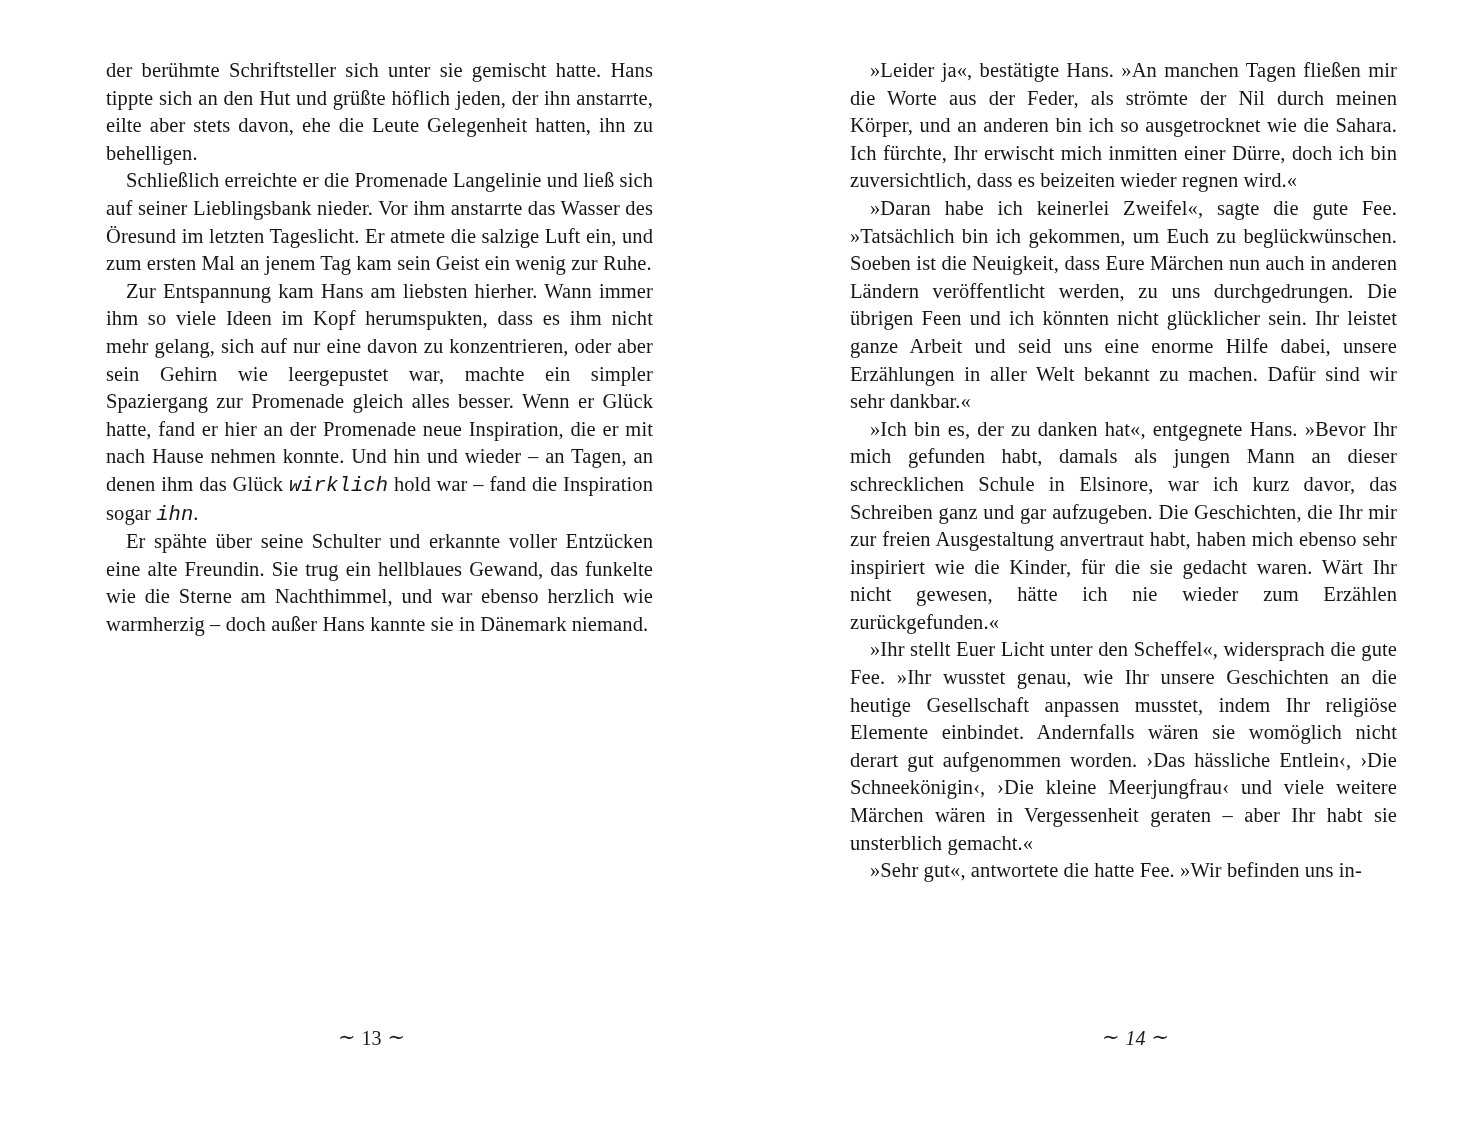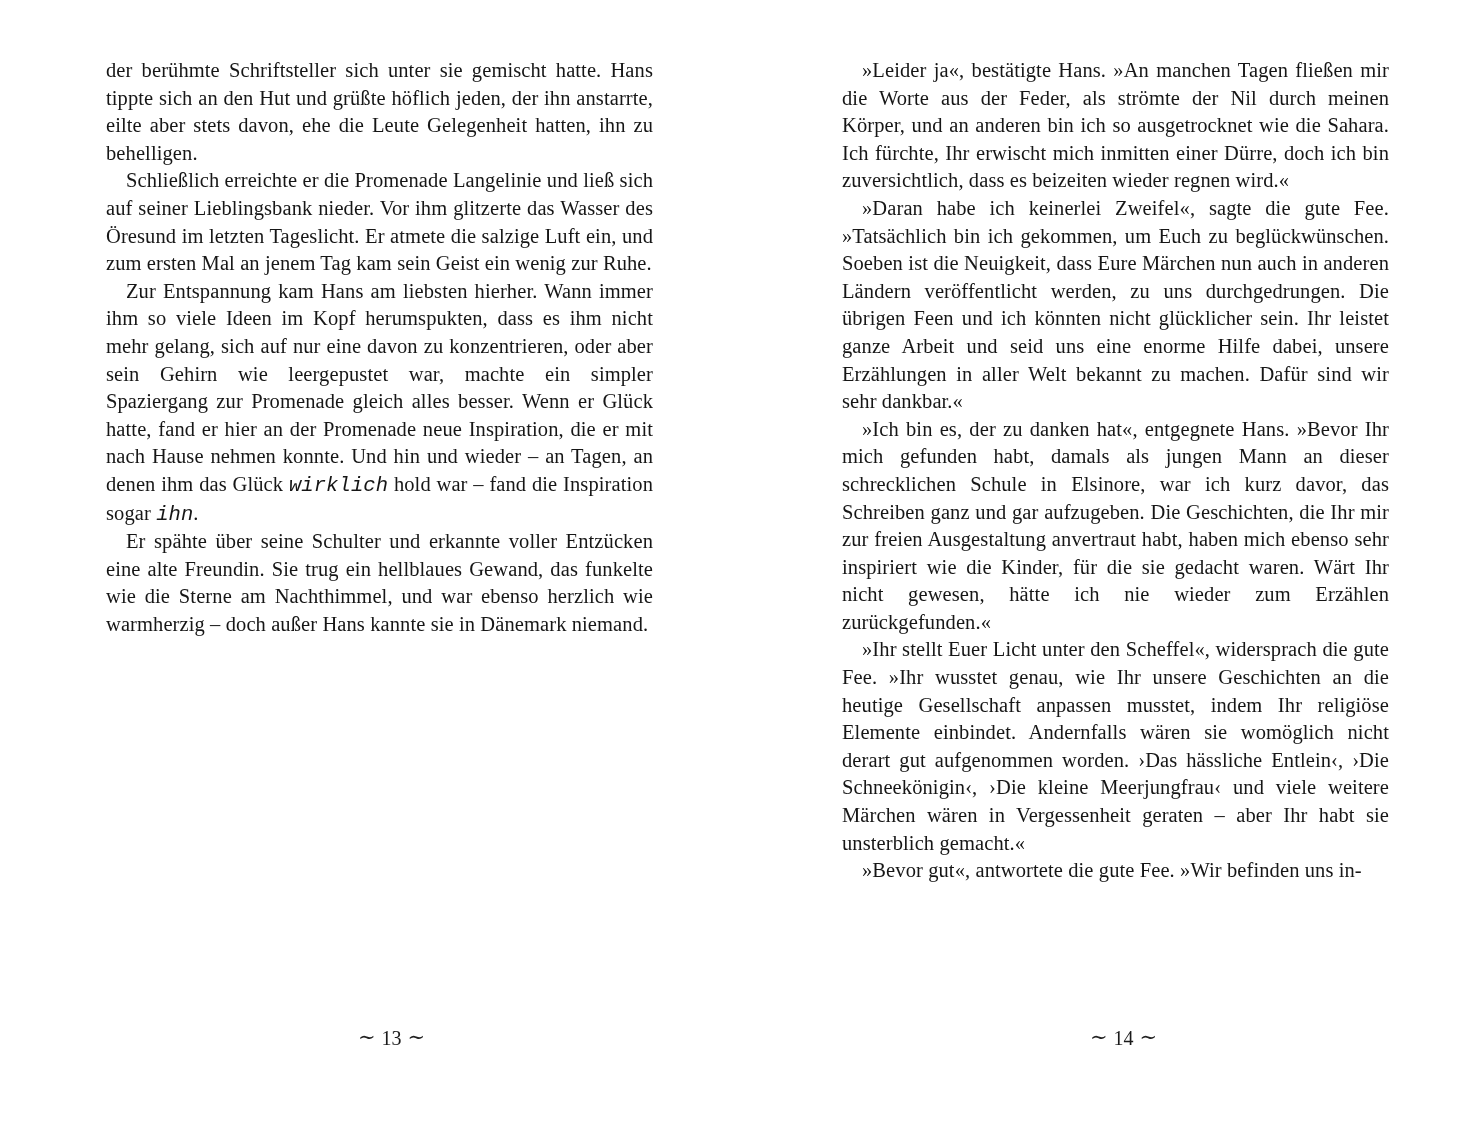--- a/index.html
+++ b/index.html
@@ -31,73 +31,73 @@
     top: 57px;
     width: 547px;
     font-size: 20.5px;
     line-height: 27.6px;
     text-align: justify;
     hyphens: auto;
     -webkit-hyphens: auto;
     letter-spacing: 0.1px;
   }
   .page.left .page-text  { left: 96px; }
-  .page.right .page-text { left: 94px; }
+  .page.right .page-text { left: 102px; }
   .para {
     margin: 0;
     padding: 0;
   }
   .para.indent {
     text-indent: 20px;
   }
   .italic {
     font-style: italic;
     font-family: Liberation Mono, monospace;
   }
   .page-number {
     position: absolute;
     top: 1026px;
     width: 547px;
     text-align: center;
     font-size: 20px;
     color: #1a1a1a;
   }
-  .page.left .page-number  { left: 108px; }
-  .page.right .page-number { left: 102px; }
+  .page.left .page-number  { left: 88px; }
+  .page.right .page-number { left: 114px; font-style: italic; }
   .page-number .orn {
     font-size: 21px;
     position: relative;
     top: -1px;
     padding: 0 6px;
     color: #222;
   }
 </style>
 </head>
 <body>
 
 <div class="spread">
 
   <section class="page left">
     <div class="page-text" id="page-text-0">
         <p class="para"><span>der berühmte Schriftsteller sich unter sie gemischt hatte. Hans tippte sich an den Hut und grüßte höflich jeden, der ihn anstarrte, eilte aber stets davon, ehe die Leute Gelegenheit hatten, ihn zu behelligen.</span></p>
-        <p class="para indent"><span>Schließlich erreichte er die Promenade Langelinie und ließ sich auf seiner Lieblingsbank nieder. Vor ihm glitzerte das Wasser des Öresund im letzten Tageslicht. Er atmete die salzige Luft ein, und zum ersten Mal an jenem Tag kam sein Geist ein wenig zur Ruhe.</span></p>
+        <p class="para indent"><span>Schließlich erreichte er die Promenade Langelinie und ließ sich auf seiner Lieblingsbank nieder. Vor ihm anstarrte das Wasser des Öresund im letzten Tageslicht. Er atmete die salzige Luft ein, und zum ersten Mal an jenem Tag kam sein Geist ein wenig zur Ruhe.</span></p>
         <p class="para indent"><span>Zur Entspannung kam Hans am liebsten hierher. Wann immer ihm so viele Ideen im Kopf herumspukten, dass es ihm nicht mehr gelang, sich auf nur eine davon zu konzentrieren, oder aber sein Gehirn wie leergepustet war, machte ein simpler Spaziergang zur Promenade gleich alles besser. Wenn er Glück hatte, fand er hier an der Promenade neue Inspiration, die er mit nach Hause nehmen konnte. Und hin und wieder – an Tagen, an denen ihm das Glück </span><span class="italic">wirklich</span><span> hold war – fand die Inspiration sogar </span><span class="italic">ihn</span><span>.</span></p>
         <p class="para indent"><span>Er spähte über seine Schulter und erkannte voller Entzücken eine alte Freundin. Sie trug ein hellblaues Gewand, das funkelte wie die Sterne am Nachthimmel, und war ebenso herzlich wie warmherzig – doch außer Hans kannte sie in Dänemark niemand.</span></p>
       </div>
     <div class="page-number">
       <span class="orn">∼</span><span>13</span><span class="orn">∼</span>
     </div>
   </section>
 
   <section class="page right">
     <div class="page-text" id="page-text-1">
         <p class="para indent"><span>»Leider ja«, bestätigte Hans. »An manchen Tagen fließen mir die Worte aus der Feder, als strömte der Nil durch meinen Körper, und an anderen bin ich so ausgetrocknet wie die Sahara. Ich fürchte, Ihr erwischt mich inmitten einer Dürre, doch ich bin zuversichtlich, dass es beizeiten wieder regnen wird.«</span></p>
         <p class="para indent"><span>»Daran habe ich keinerlei Zweifel«, sagte die gute Fee. »Tatsächlich bin ich gekommen, um Euch zu beglückwünschen. Soeben ist die Neuigkeit, dass Eure Märchen nun auch in anderen Ländern veröffentlicht werden, zu uns durchgedrungen. Die übrigen Feen und ich könnten nicht glücklicher sein. Ihr leistet ganze Arbeit und seid uns eine enorme Hilfe dabei, unsere Erzählungen in aller Welt bekannt zu machen. Dafür sind wir sehr dankbar.«</span></p>
         <p class="para indent"><span>»Ich bin es, der zu danken hat«, entgegnete Hans. »Bevor Ihr mich gefunden habt, damals als jungen Mann an dieser schrecklichen Schule in Elsinore, war ich kurz davor, das Schreiben ganz und gar aufzugeben. Die Geschichten, die Ihr mir zur freien Ausgestaltung anvertraut habt, haben mich ebenso sehr inspiriert wie die Kinder, für die sie gedacht waren. Wärt Ihr nicht gewesen, hätte ich nie wieder zum Erzählen zurückgefunden.«</span></p>
         <p class="para indent"><span>»Ihr stellt Euer Licht unter den Scheffel«, widersprach die gute Fee. »Ihr wusstet genau, wie Ihr unsere Geschichten an die heutige Gesellschaft anpassen musstet, indem Ihr religiöse Elemente einbindet. Andernfalls wären sie womöglich nicht derart gut aufgenommen worden. ›Das hässliche Entlein‹, ›Die Schneekönigin‹, ›Die kleine Meerjungfrau‹ und viele weitere Märchen wären in Vergessenheit geraten – aber Ihr habt sie unsterblich gemacht.«</span></p>
-        <p class="para indent"><span>»Bevor gut«, antwortete die gute Fee. »Wir befinden uns in-</span></p>
+        <p class="para indent"><span>»Sehr gut«, antwortete die hatte Fee. »Wir befinden uns in-</span></p>
       </div>
     <div class="page-number">
       <span class="orn">∼</span><span>14</span><span class="orn">∼</span>
     </div>
   </section>
 
 </div>
 
 </body></html>

